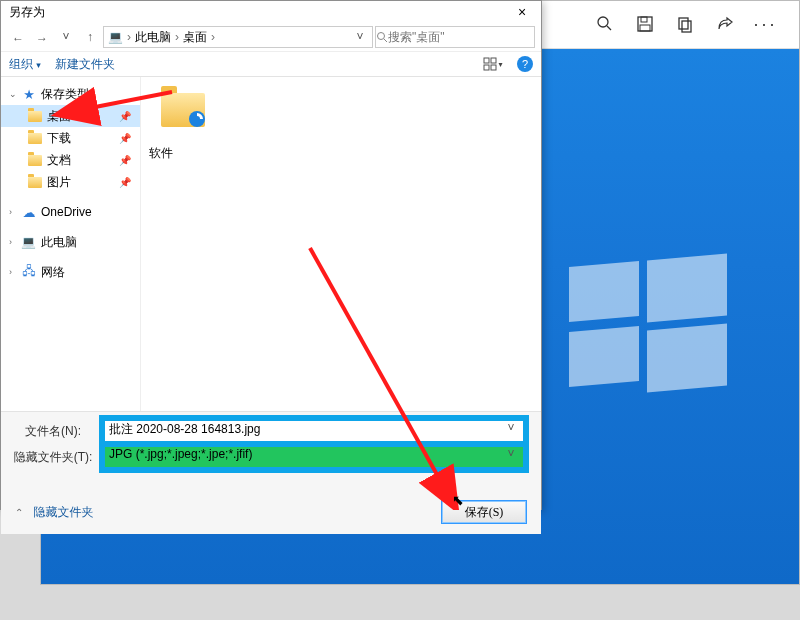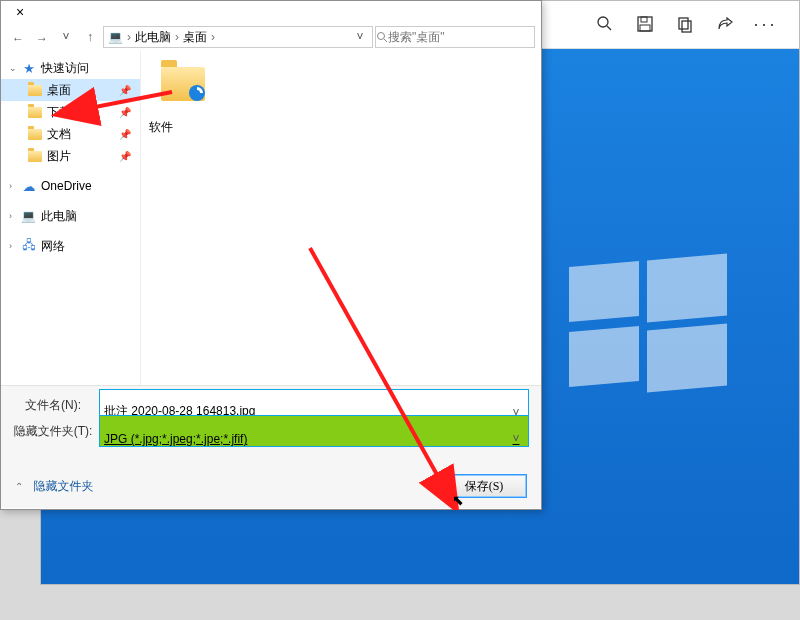--- a/index.html
+++ b/index.html
@@ -64,22 +64,22 @@
 .files { flex: 1; padding: 8px; display: flex; align-items: flex-start; gap: 20px; }
 .file-item { width: 72px; text-align: left; }
 .file-item .thumb { width: 48px; height: 48px; margin: 0 auto 4px; position:relative; }
 .big-folder { width:44px; height:34px; margin-top:8px; background:linear-gradient(#ffe9a8,#f3c04b); border-radius:2px; position:relative; }
 .big-folder::before { content:""; position:absolute; top:-7px; left:0; width:16px; height:7px; background:#f3c04b; border-radius:2px 2px 0 0; }
 .big-folder .overlay { position:absolute; right:-2px; bottom:-2px; width:20px; height:20px; }
 
 .fields { border-top: 1px solid #e3e3e3; padding: 8px 12px 4px; background: #f6f6f6; }
 .field-row { display: flex; align-items: center; height: 22px; margin-bottom: 4px; }
 .field-row label { width: 86px; text-align: center; padding-right: 6px; color: #333; }
-.field-row .control { flex: 1; height: 32px; border: 1px solid #0ea5e9; background: #fff; display: flex; align-items: flex-end; padding: 0 4px; }
-.field-row .control.drop { background: #84cc16; text-decoration: underline; }
+.field-row .control { flex: 1; height: 32px; border: 6px solid #0ea5e9; background: #fff; display: flex; align-items: flex-start; padding: 0 4px; }
+.field-row .control.drop { background: #22c55e; }
 .field-row .dd { width: 16px; text-align: center; color: #555; }
 
 .footer { display: flex; align-items: center; padding: 24px 14px 10px; gap: 10px; background:#f6f6f6; }
 .footer .exp2 { color:#666; font-size:10px; }
 .footer .hide { flex: 1; color:#14599e; }
 .footer .btn { width: 86px; height: 24px; border: 1px solid #adadad; background: linear-gradient(#fafafa,#e5e5e5); display: flex; align-items: center; justify-content: center; }
 .footer .btn.primary { border-color: #3399ff; box-shadow: 0 0 0 1px #8ec9ff inset; font-family: Liberation Serif, serif; }
 
 
 .arrow { position: absolute; pointer-events: none; }
@@ -144,20 +144,21 @@
         <svg viewBox="0 0 18 18">
           <path d="M11 3l5 4-5 4V8c-5 0-8 3-8 6 0-6 3-9 8-9V3z" fill="none" stroke="#333" stroke-width="1.2"></path>
         </svg>
       </div>
     <div class="tool dots">···</div>
   </div>
 </div>
 
 <div class="dialog">
   <div class="dlg-title">
+    <span class="t">另存为</span>
     <span class="close">×</span>
   </div>
 
   <div class="addr">
     <div class="nav-btn">←</div>
     <div class="nav-btn">→</div>
     <div class="nav-btn">˅</div>
     <div class="nav-btn">↑</div>
     <div class="addr-box">
       <span class="ico"><span class="ico-pc">💻</span></span>
@@ -173,28 +174,43 @@
       <span class="sicon">
           <svg width="12" height="12" viewBox="0 0 12 12">
             <circle cx="5" cy="5" r="3.5" fill="none" stroke="#888"></circle>
             <path d="M8 8l3 3" stroke="#888"></path>
           </svg>
         </span>
       <input placeholder="搜索&quot;桌面&quot;" style="">
     </div>
   </div>
 
+  <div class="cmdbar">
+    <span class="lnk"><span>组织</span> <span style="font-size:9px">▾</span></span>
+    <span class="lnk">新建文件夹</span>
+    <span class="spacer"></span>
+    <span class="iconbtn">
+        <svg width="14" height="14" viewBox="0 0 14 14">
+          <rect x="1" y="1" width="5" height="5" fill="none" stroke="#555"></rect>
+          <rect x="8" y="1" width="5" height="5" fill="none" stroke="#555"></rect>
+          <rect x="1" y="8" width="5" height="5" fill="none" stroke="#555"></rect>
+          <rect x="8" y="8" width="5" height="5" fill="none" stroke="#555"></rect>
+        </svg>
+        <span style="font-size:8px;margin-left:1px">▾</span>
+      </span>
+    <span class="help">?</span>
+  </div>
 
   <div class="body">
     <div class="tree">
       <div class="tree-section">
         <div class="tree-item">
           <span class="exp">⌄</span>
           <span class="ico ico-star">★</span>
-          <span>快速访问</span>
+          <span>保存类型</span>
         </div>
         <div class="tree-item child selected">
           <span class="ico">
               <span class="ico-folder"></span>
             </span>
           <span>桌面</span>
           <span class="pin">📌</span>
         </div>
         <div class="tree-item child">
           <span class="ico">

